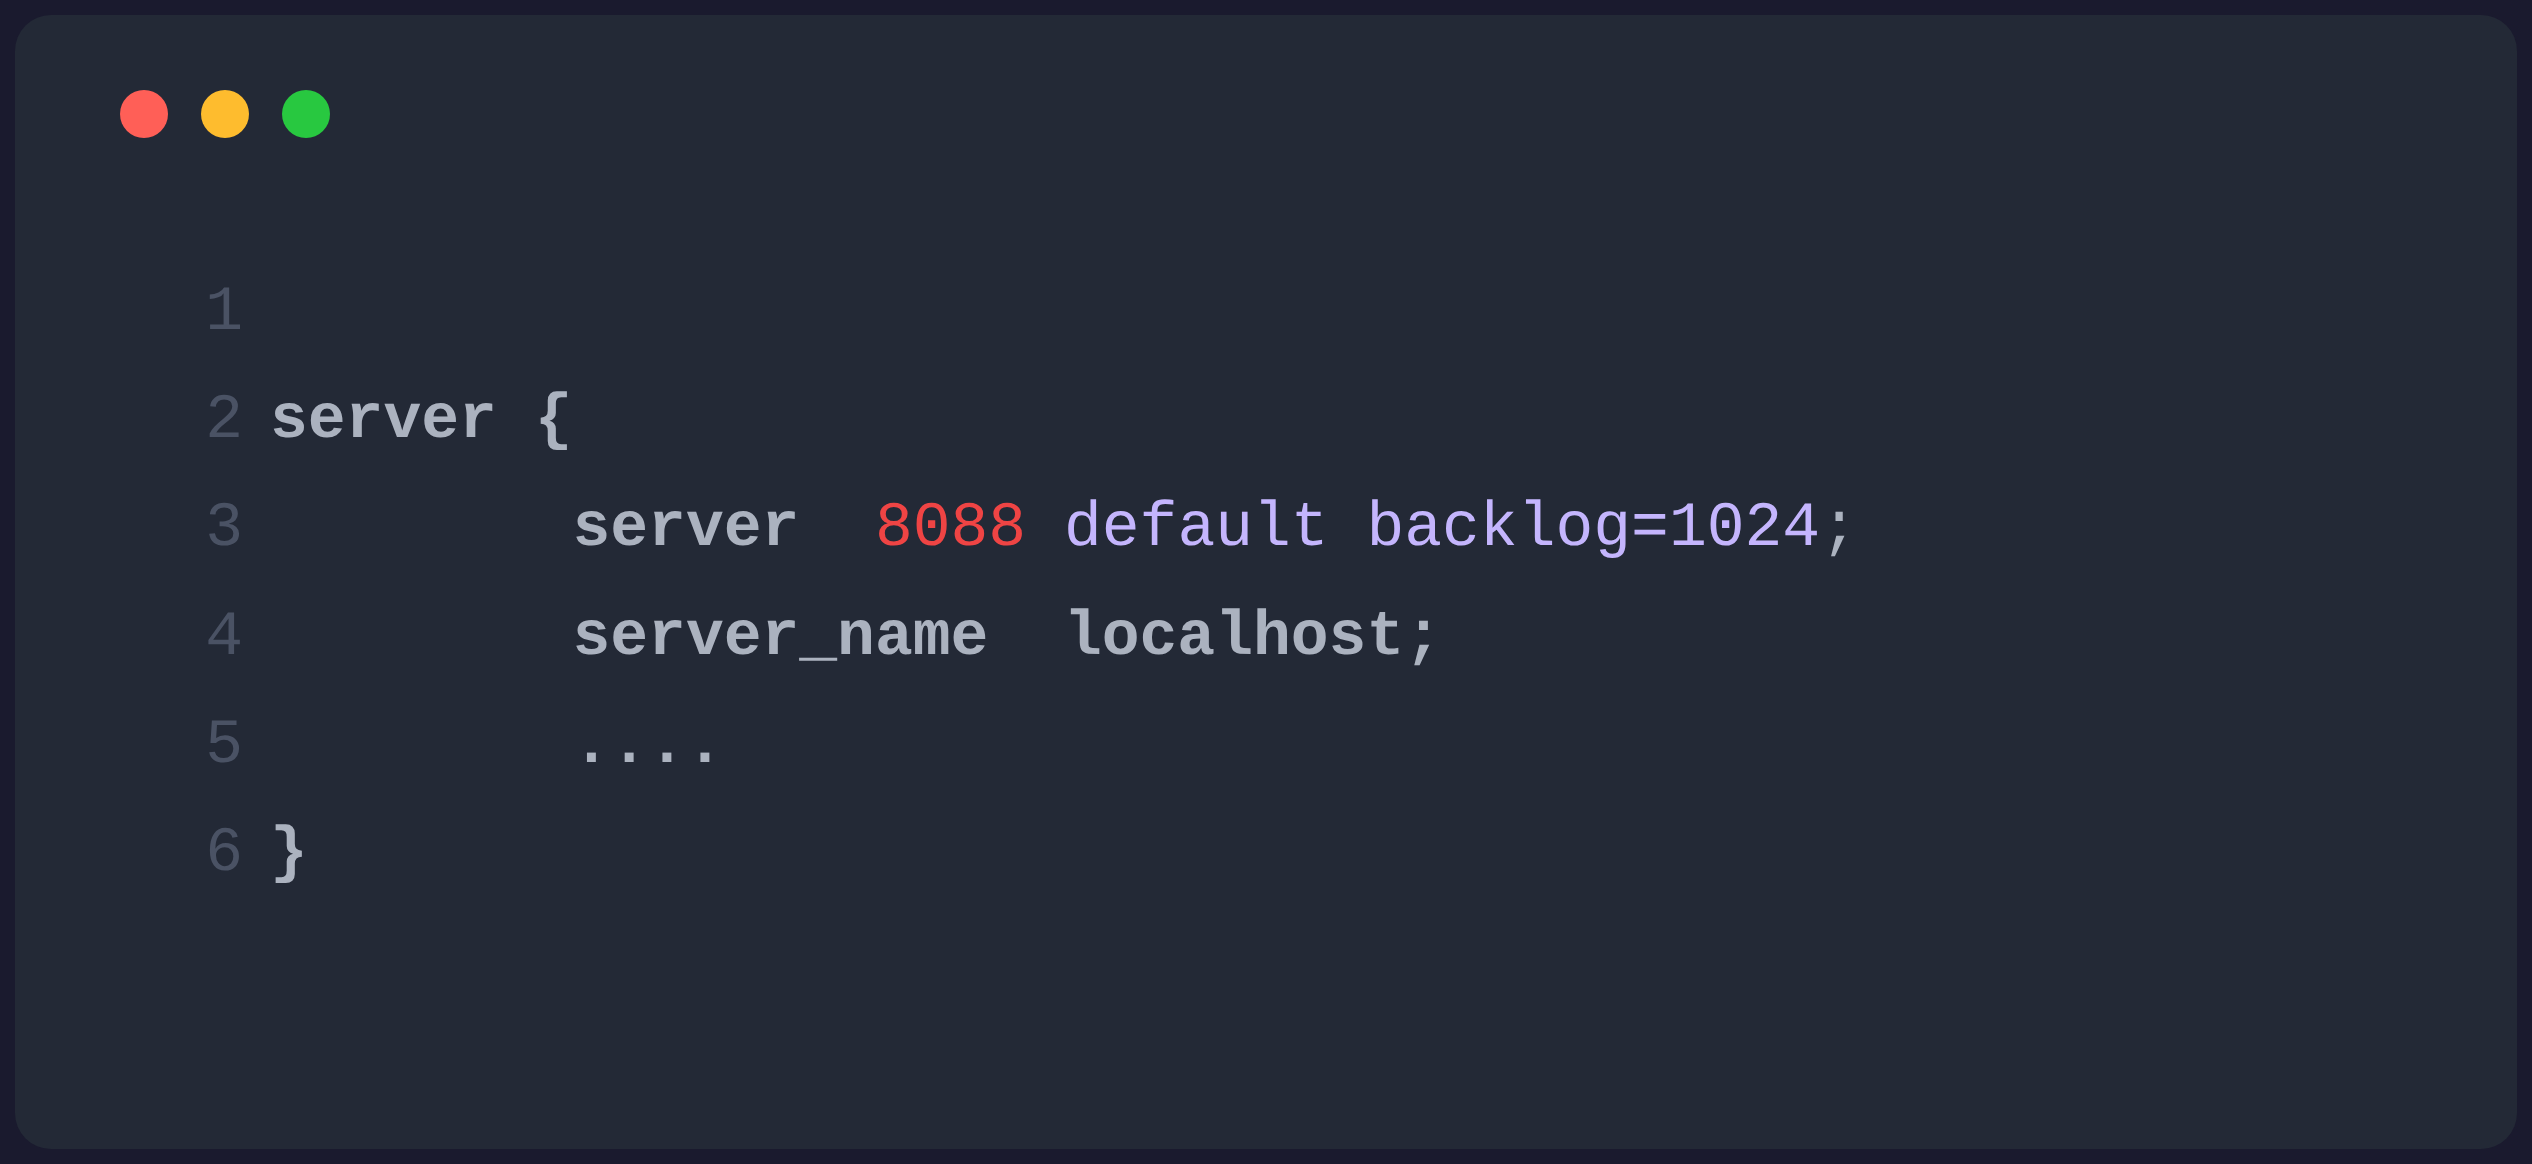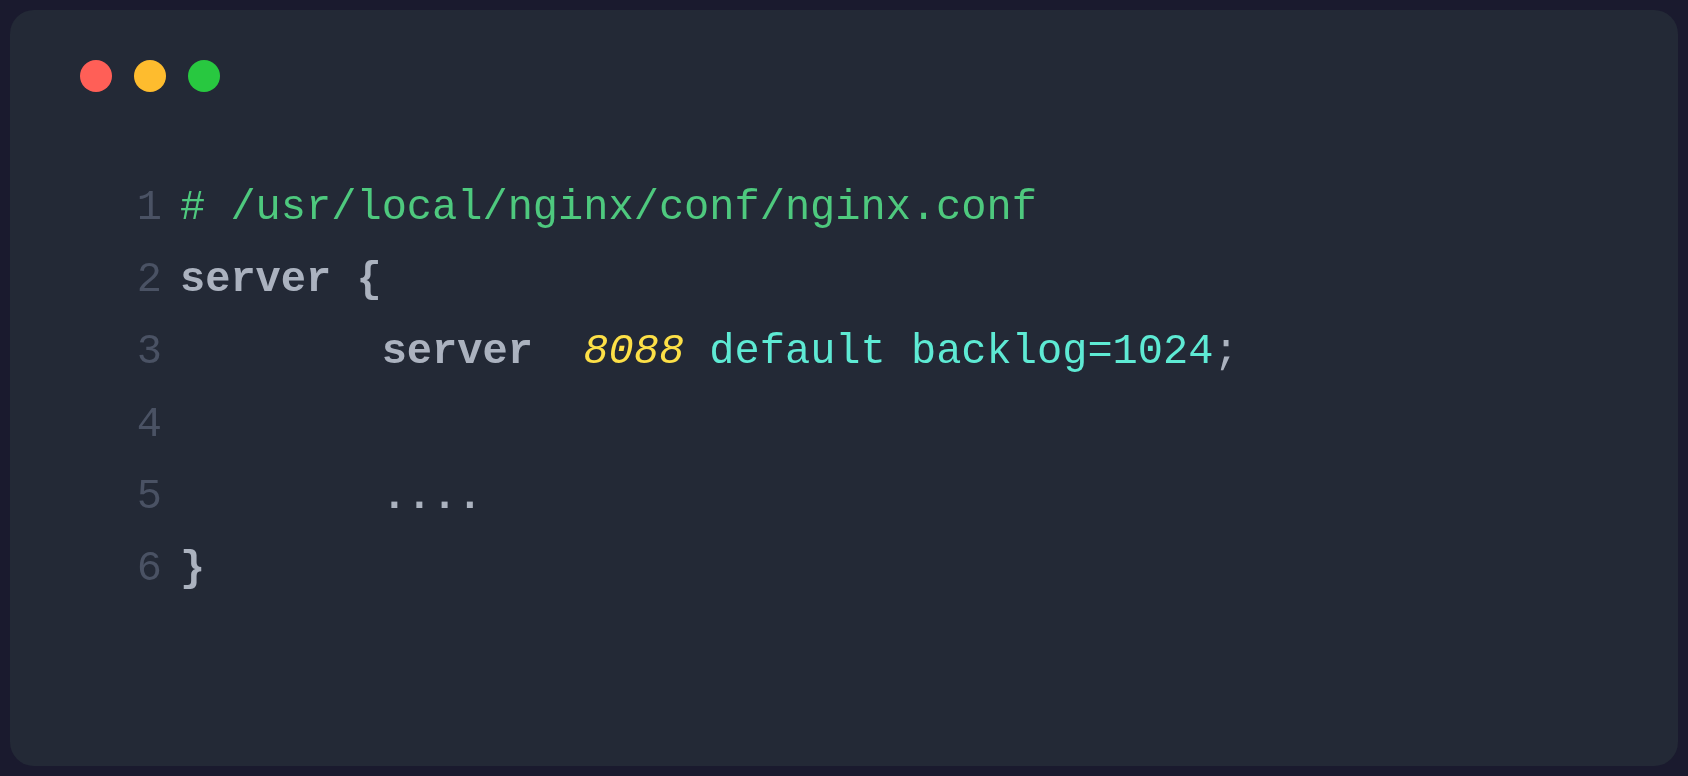--- a/index.html
+++ b/index.html
@@ -79,61 +79,59 @@
     .comment {
       color: #4ec97e;
     }
     
     .default-text {
       color: #abb2bf;
       font-weight: bold;
     }
     
     .number {
-      color: #fde047;
-      font-style: italic;
+      color: #ef4444;
     }
     
     .keyword {
-      color: #5eead4;
+      color: #c4b5fd;
     }
     
     .punctuation {
       color: #abb2bf;
     }
   </style>
 </head>
 <body>
 
 <div class="window">
   <div class="titlebar">
     <div class="traffic-light close"></div>
     <div class="traffic-light minimize"></div>
     <div class="traffic-light maximize"></div>
   </div>
 
   <div class="editor">
     <div class="code-line">
       <span class="line-number">1</span>
-      <span class="code-content"><span class="comment"># /usr/local/nginx/conf/nginx.conf</span></span>
     </div>
 
     <div class="code-line">
       <span class="line-number">2</span>
       <span class="code-content"><span class="default-text">server {</span></span>
     </div>
 
     <div class="code-line">
       <span class="line-number">3</span>
       <span class="code-content"><span class="default-text">        </span><span class="default-text">server  </span><span class="number">8088</span><span class="default-text"> </span><span class="keyword">default backlog=1024</span><span class="punctuation">;</span></span>
     </div>
 
     <div class="code-line">
       <span class="line-number">4</span>
-      <span class="code-content"><span class="default-text">        </span></span>
+      <span class="code-content"><span class="default-text">        </span><span class="default-text">server_name  localhost;</span></span>
     </div>
 
     <div class="code-line">
       <span class="line-number">5</span>
       <span class="code-content"><span class="default-text">        </span><span class="default-text">....</span></span>
     </div>
 
     <div class="code-line">
       <span class="line-number">6</span>
       <span class="code-content"><span class="default-text">}</span></span>

